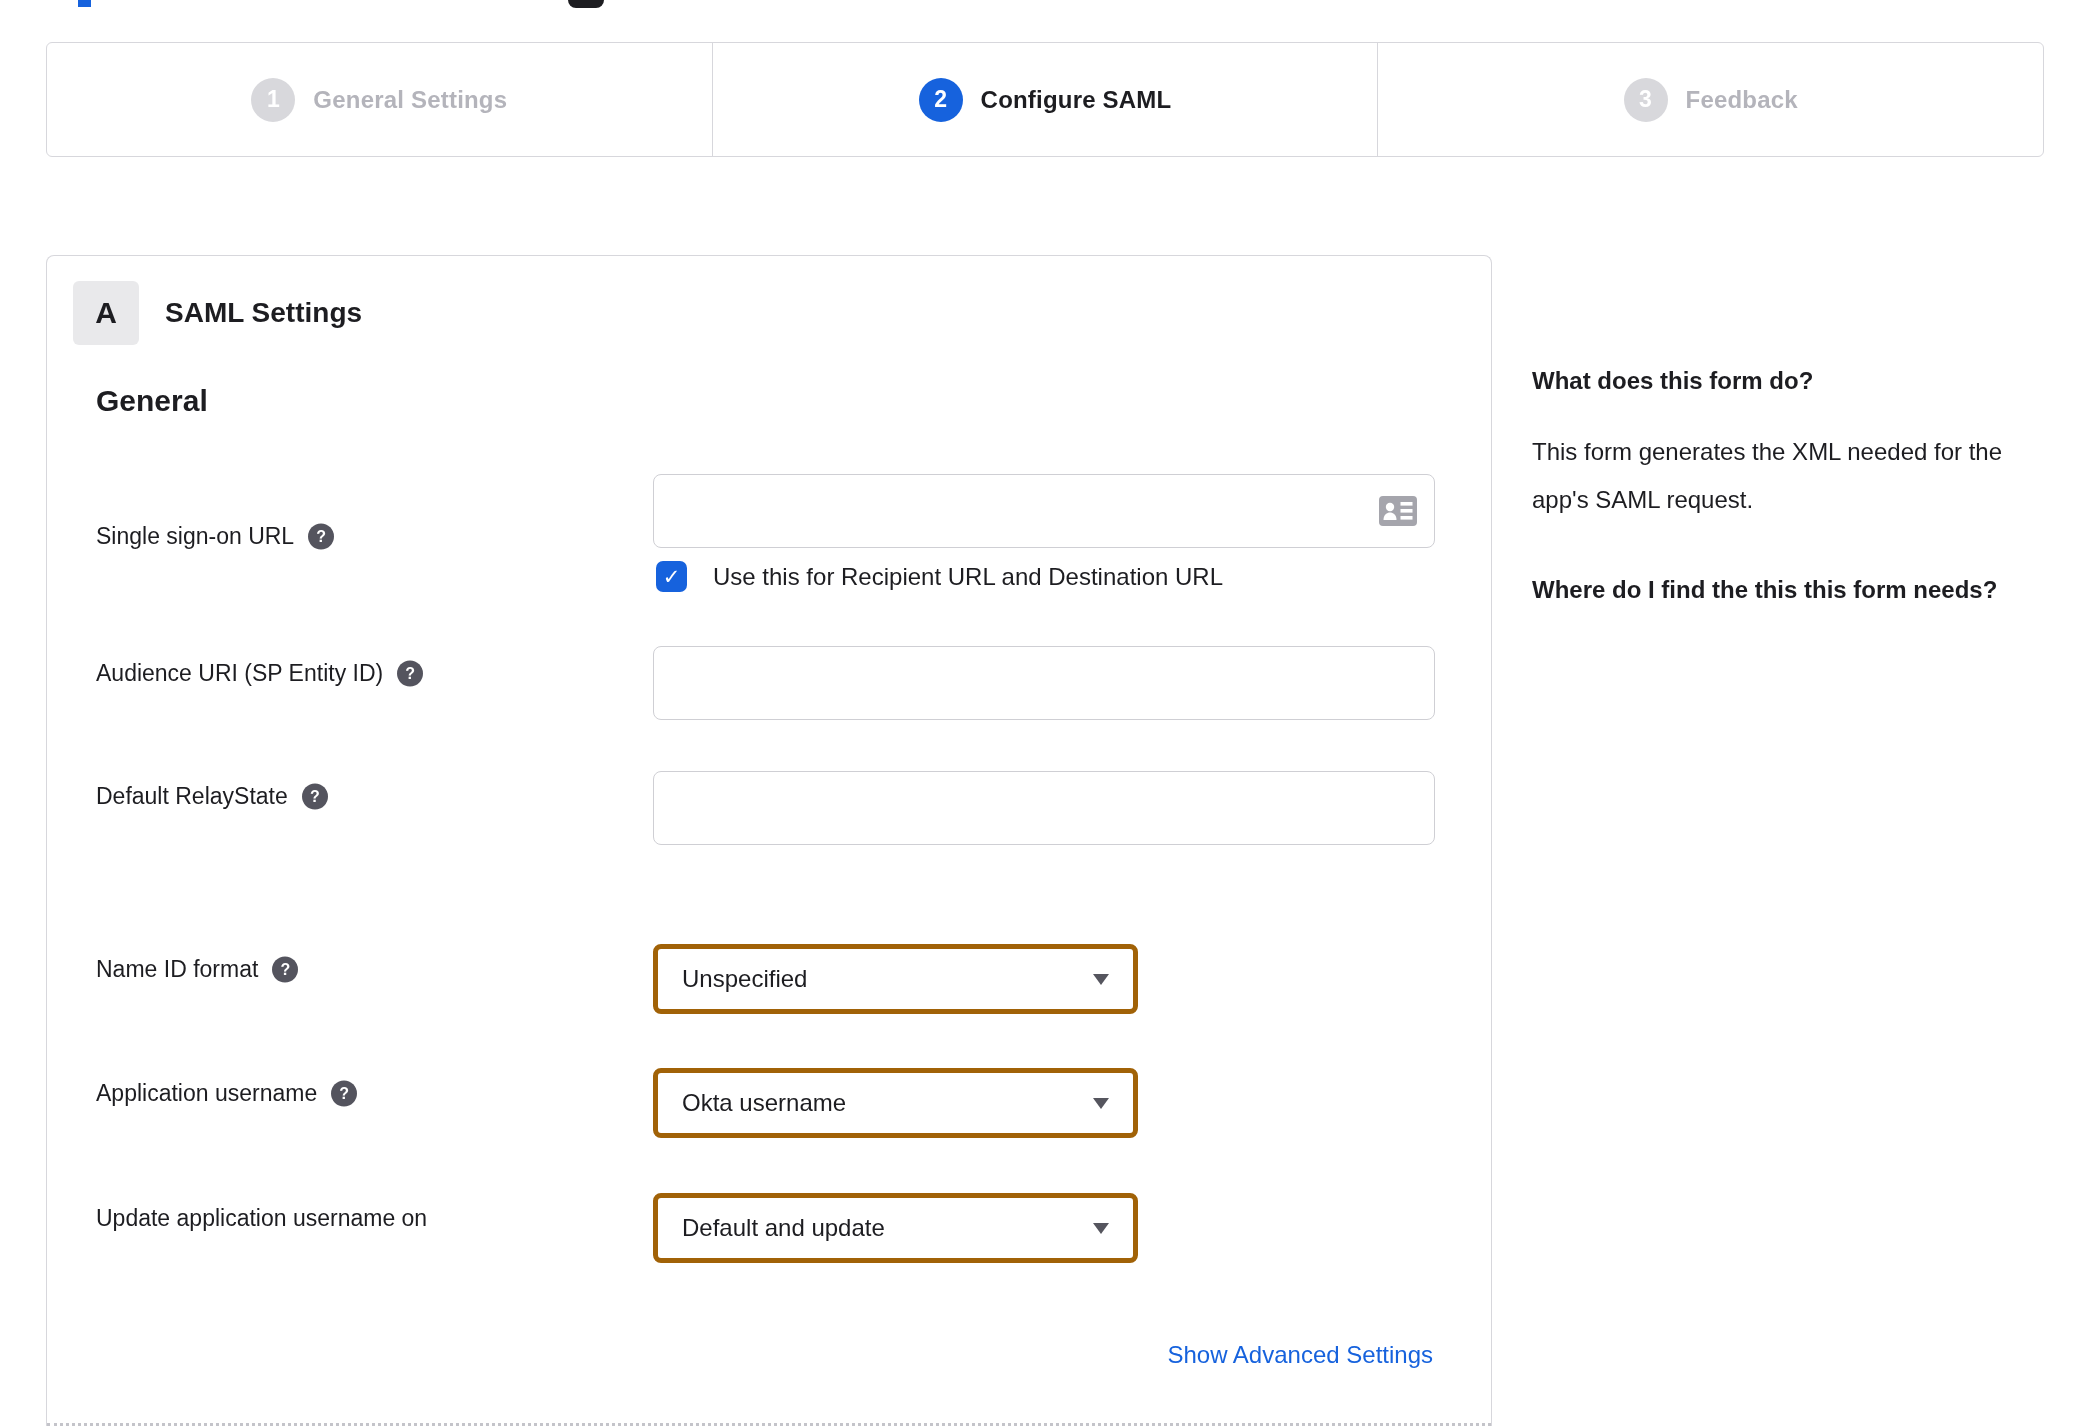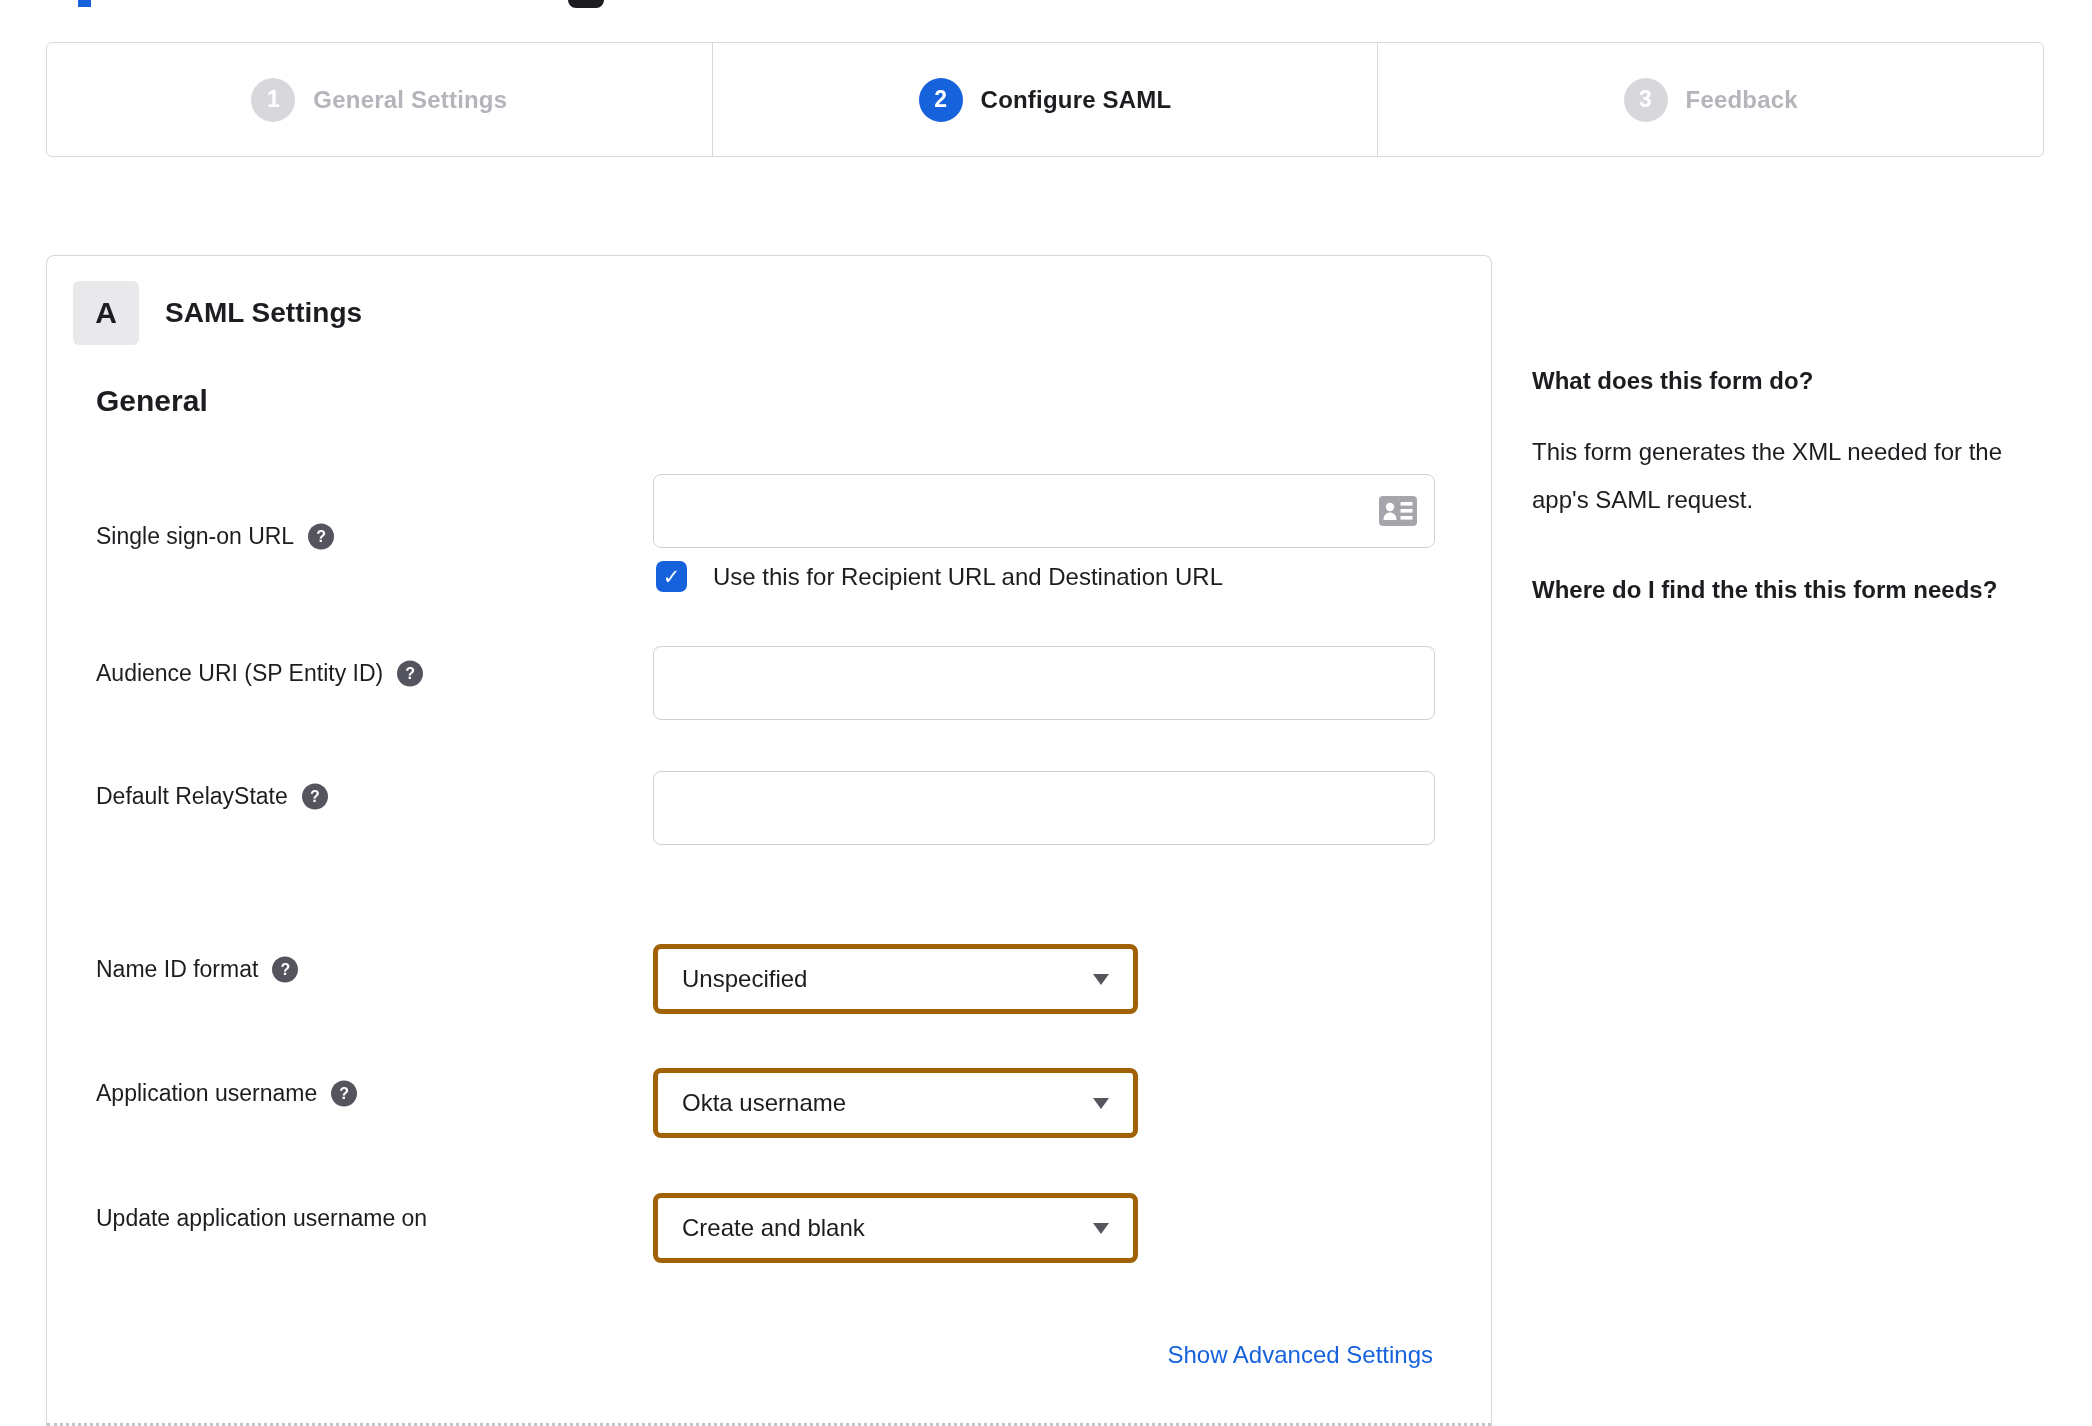--- a/index.html
+++ b/index.html
@@ -180,21 +180,21 @@
   </div>
   <div class="select" style="top:812px;">
     <span>Okta username</span>
     <span class="caret"></span>
   </div>
 
   <div class="field-label" style="top:962px;">
     <span>Update application username on</span>
   </div>
   <div class="select" style="top:937px;">
-    <span>Create and blank</span>
+    <span>Default and update</span>
     <span class="caret"></span>
   </div>
 
   <a class="advanced-link">Show Advanced Settings</a>
 
   <div class="panel-dashed-divider"></div>
 </div>
 
 <div class="help-col">
   <h3>What does this form do?</h3>

